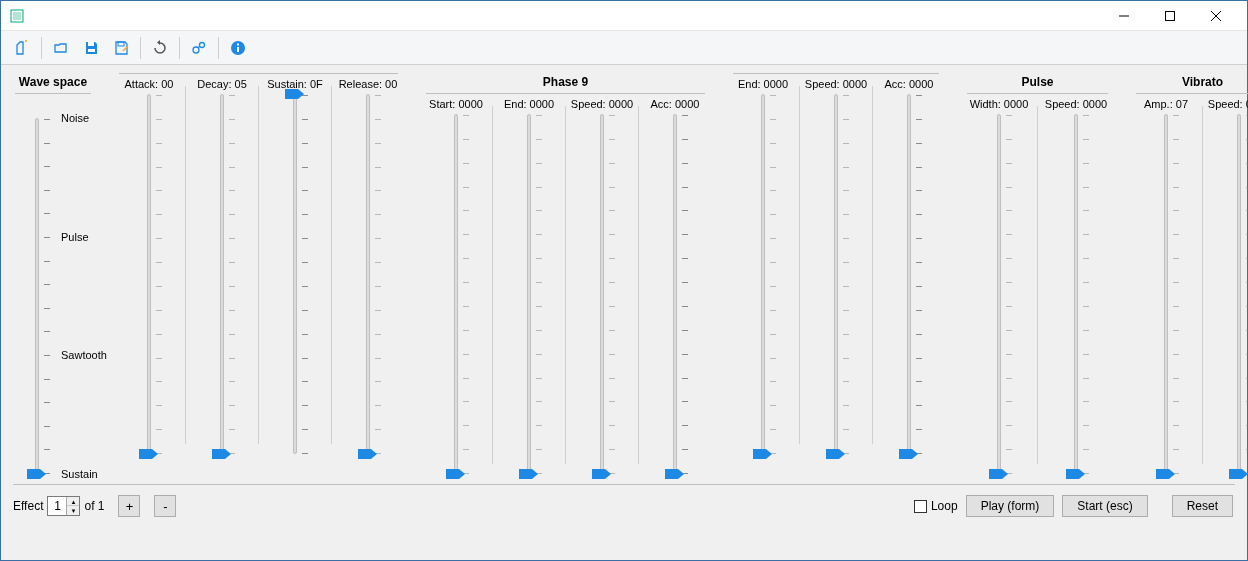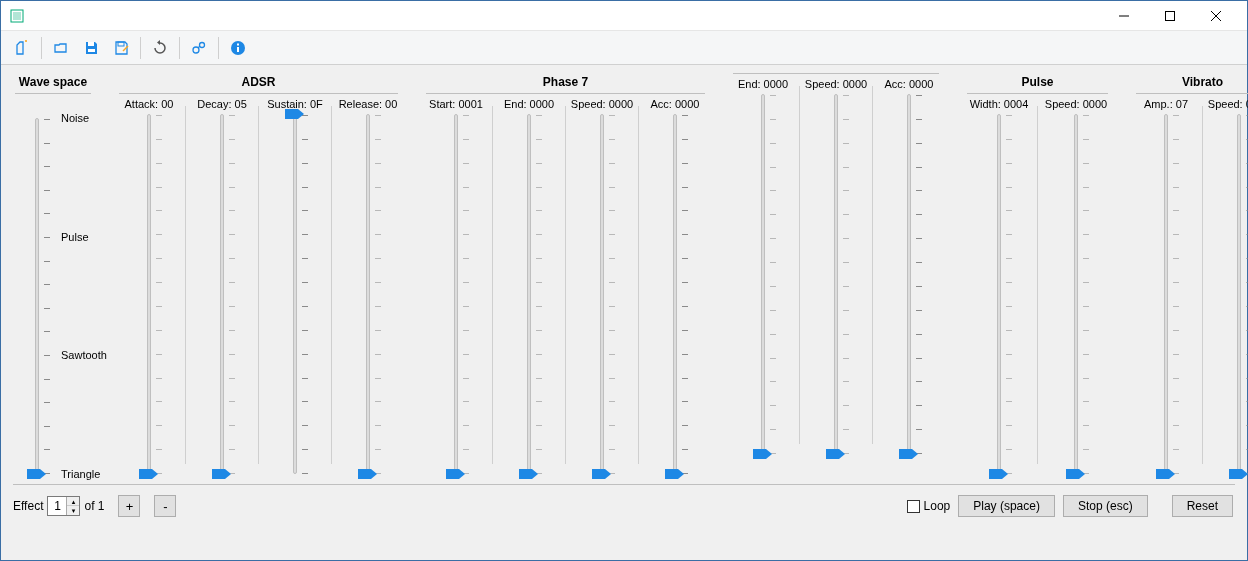--- a/index.html
+++ b/index.html
@@ -155,28 +155,27 @@
                   <div class="tick" style="top: 100%;"></div>
                 </div>
                 <div class="thumb" style="top: 100%;">
                   <svg width="20" height="12">
                     <path d="M0 1 H13 L19 6 L13 11 H0 Z" fill="#1e88e5"></path>
                   </svg>
                 </div>
                 <div class="wave-label" style="top: 0%;">Noise</div>
                 <div class="wave-label" style="top: 33.3333%;">Pulse</div>
                 <div class="wave-label" style="top: 66.6667%;">Sawtooth</div>
-                <div class="wave-label" style="top: 100%;">Triangle</div>
+                <div class="wave-label" style="top: 100%;">Sustain</div>
               </div>
             </div>
           </div>
         </div>
         <div class="vgroup-sep"></div>
         <div class="group">
-          <div class="group-header">ADSR</div>
           <div class="hr"></div>
           <div class="sliders-row">
             <div class="col" style="width: 68px;">
               <div class="col-label">Attack: 00</div>
               <div class="slider-wrap">
                 <div class="track">
                   <div class="tick" style="top: 0%; opacity: 0.55;"></div>
                   <div class="tick" style="top: 6.66667%; opacity: 0.55;"></div>
                   <div class="tick" style="top: 13.3333%; opacity: 0.55;"></div>
                   <div class="tick" style="top: 20%; opacity: 0.55;"></div>
@@ -284,25 +283,25 @@
                   <svg width="20" height="12">
                     <path d="M0 1 H13 L19 6 L13 11 H0 Z" fill="#1e88e5"></path>
                   </svg>
                 </div>
               </div>
             </div>
           </div>
         </div>
         <div class="vgroup-sep"></div>
         <div class="group">
-          <div class="group-header">Phase 7</div>
+          <div class="group-header">Phase 9</div>
           <div class="hr"></div>
           <div class="sliders-row">
             <div class="col" style="width: 68px;">
-              <div class="col-label">Start: 0001</div>
+              <div class="col-label">Start: 0000</div>
               <div class="slider-wrap">
                 <div class="track">
                   <div class="tick" style="top: 0%; opacity: 0.55;"></div>
                   <div class="tick" style="top: 6.66667%; opacity: 0.55;"></div>
                   <div class="tick" style="top: 13.3333%; opacity: 0.55;"></div>
                   <div class="tick" style="top: 20%; opacity: 0.55;"></div>
                   <div class="tick" style="top: 26.6667%; opacity: 0.55;"></div>
                   <div class="tick" style="top: 33.3333%; opacity: 0.55;"></div>
                   <div class="tick" style="top: 40%; opacity: 0.55;"></div>
                   <div class="tick" style="top: 46.6667%; opacity: 0.55;"></div>
@@ -502,21 +501,21 @@
               </div>
             </div>
           </div>
         </div>
         <div class="vgroup-sep"></div>
         <div class="group">
           <div class="group-header">Pulse</div>
           <div class="hr"></div>
           <div class="sliders-row">
             <div class="col" style="width: 72px;">
-              <div class="col-label">Width: 0004</div>
+              <div class="col-label">Width: 0000</div>
               <div class="slider-wrap">
                 <div class="track">
                   <div class="tick" style="top: 0%; opacity: 0.55;"></div>
                   <div class="tick" style="top: 6.66667%; opacity: 0.55;"></div>
                   <div class="tick" style="top: 13.3333%; opacity: 0.55;"></div>
                   <div class="tick" style="top: 20%; opacity: 0.55;"></div>
                   <div class="tick" style="top: 26.6667%; opacity: 0.55;"></div>
                   <div class="tick" style="top: 33.3333%; opacity: 0.55;"></div>
                   <div class="tick" style="top: 40%; opacity: 0.55;"></div>
                   <div class="tick" style="top: 46.6667%; opacity: 0.55;"></div>
@@ -647,21 +646,21 @@
         <span style="width:6px"></span>
         <div class="small-btn">+</div>
         <span style="width:6px"></span>
         <div class="small-btn">-</div>
       </div>
       <div class="right">
         <label class="chk">
           <span class="box"></span>
           <span>Loop</span>
         </label>
-        <button class="btn">Play (space)</button>
-        <button class="btn">Stop (esc)</button>
+        <button class="btn">Play (form)</button>
+        <button class="btn">Start (esc)</button>
         <span style="width:8px"></span>
         <button class="btn">Reset</button>
       </div>
     </div>
   </div>
 
 </div>
 
 </body></html>

